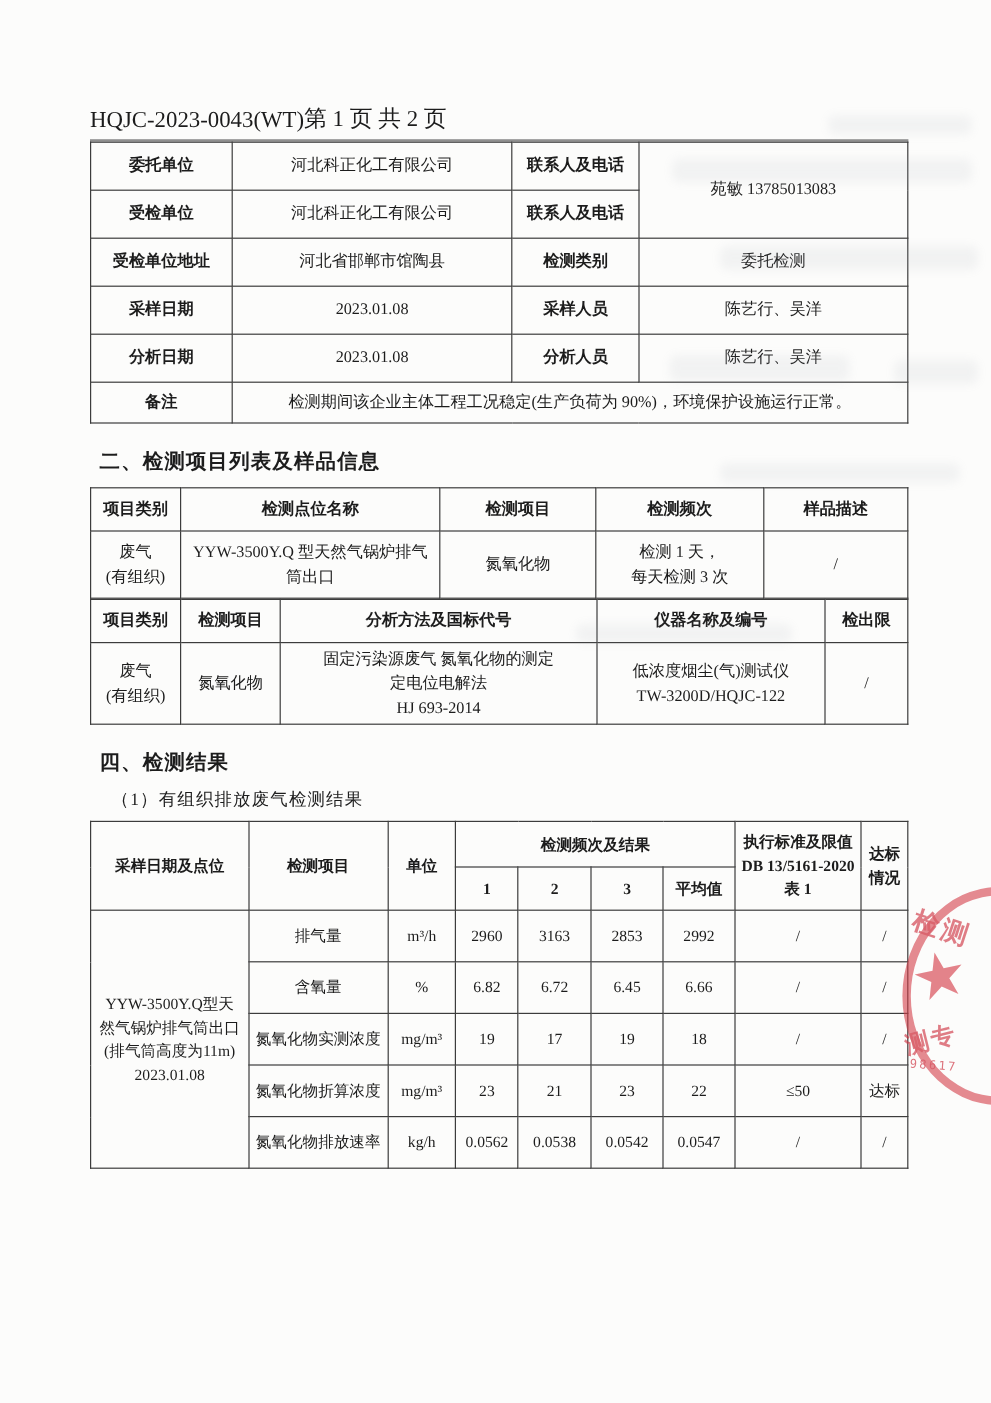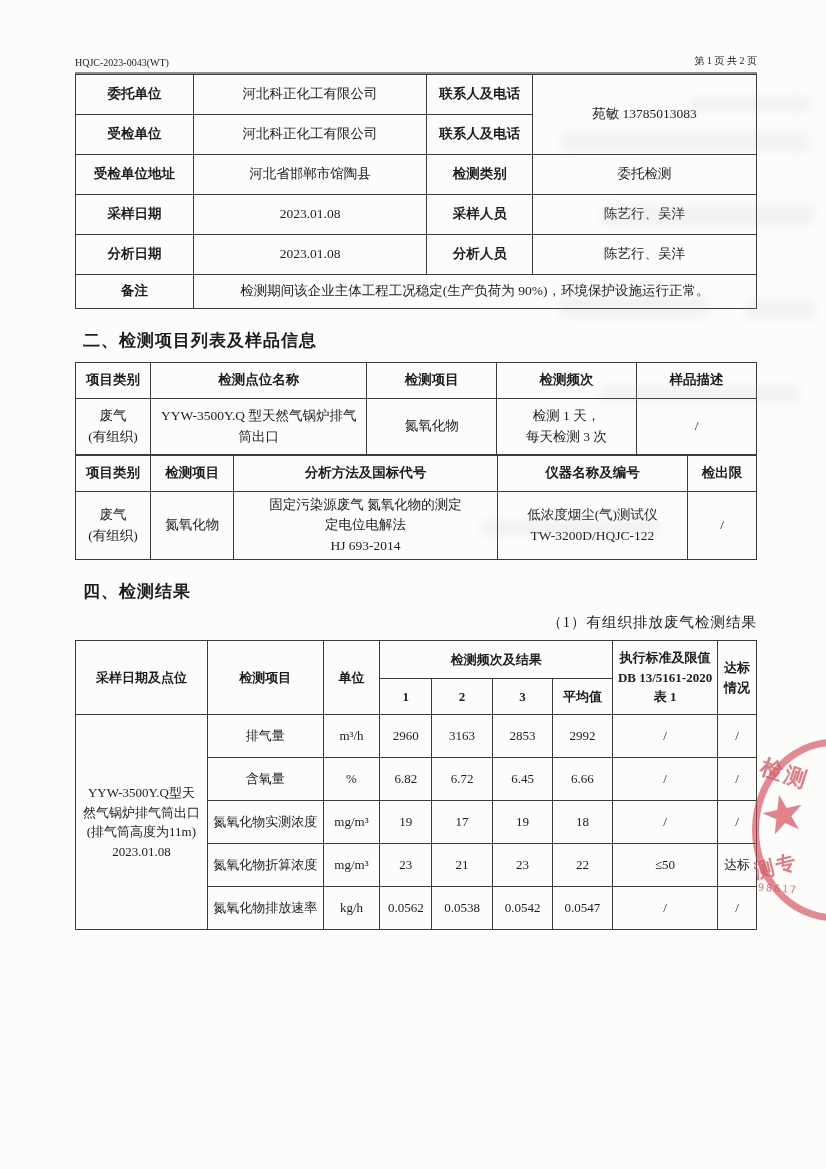--- a/index.html
+++ b/index.html
@@ -9,34 +9,34 @@
     margin:0 auto;
     background:#fcfcfb;
     overflow:hidden;
     font-family:"Liberation Serif","DejaVu Serif",serif;
     color:#1c1c1c;
     box-sizing:border-box;
     padding:54px 69px 0 75px;
   }
   
   .doc-header{
-    display:flex;justify-content:space-between;align-items:flex-end;
-    font-size:10px;
+    display:flex;justify-content:flex-start;align-items:flex-end;
+    font-size:19px;
     border-bottom:2px solid #8f8f8f;
     padding-bottom:4px;
+    margin-top:32px;
   }
   
   .sec-title{
     font-weight:bold;font-size:17px;letter-spacing:1px;
     margin:20px 0 10px 8px;
   }
   .sub-title{
     font-size:14.5px;letter-spacing:1px;
     margin:4px 0 8px 18px;
-    text-align:right;
   }
   
   table{
     width:682px;border-collapse:collapse;table-layout:fixed;
   }
   td,th{
     border:1px solid #3c3c3c;
     text-align:center;vertical-align:middle;
     font-size:13.5px;line-height:1.5;
     white-space:pre-line;

